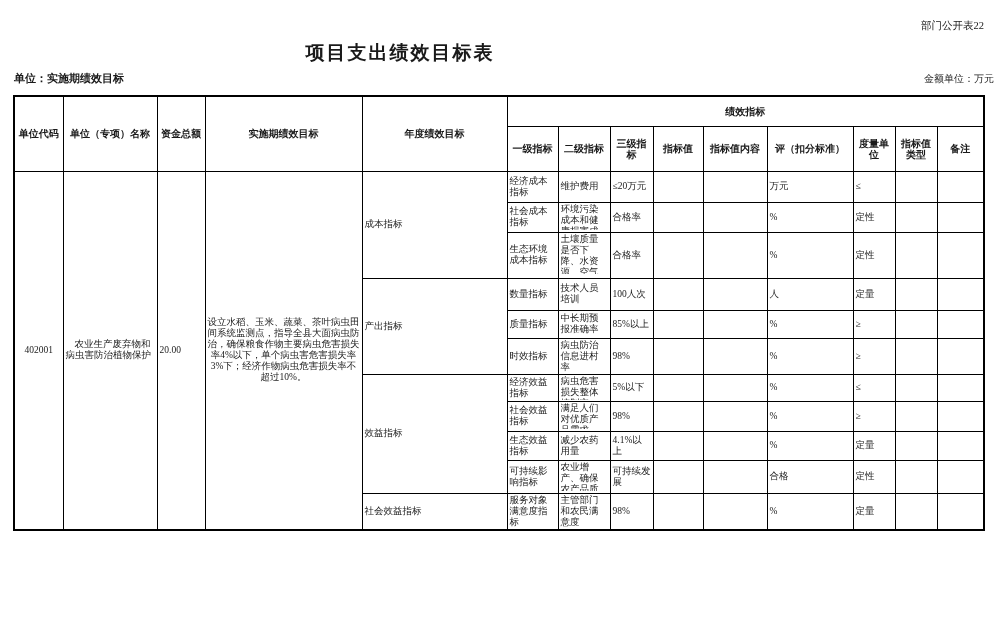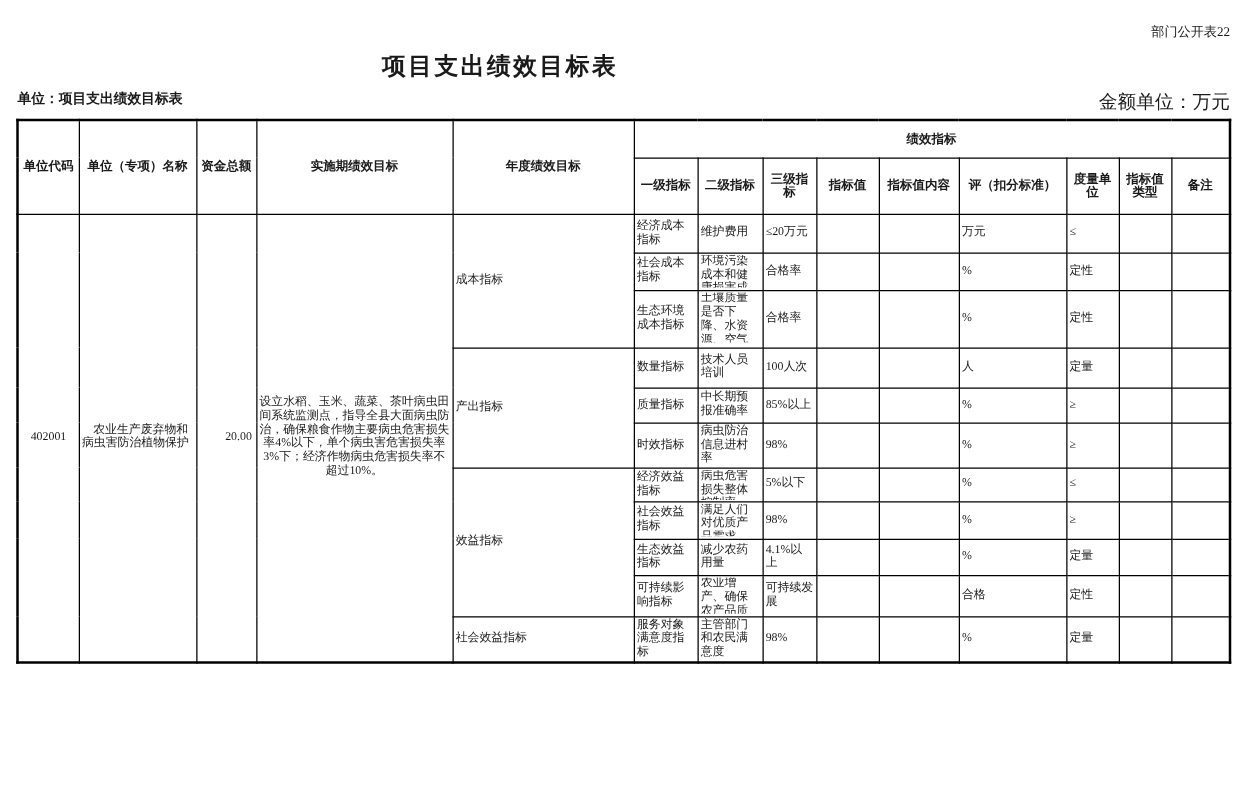--- a/index.html
+++ b/index.html
@@ -7,49 +7,49 @@
   body {
     width:1000px; height:635px; position:relative; overflow:hidden;
     font-family:"Liberation Serif","DejaVu Serif",serif; color:#1a1a1a;
   }
   .corner-label { position:absolute; top:19px; right:16px; font-size:10.5px;margin-left:20px; }
   .doc-title {
     position:absolute; top:40px; left:0; width:800px; text-align:center;
     font-size:19px; font-weight:bold; letter-spacing:2px;
   }
   .unit-label { position:absolute; top:71px; left:14px; font-size:11px; font-weight:bold; }
-  .amount-label { position:absolute; top:72px; right:16px; font-size:15px; }
+  .amount-label { position:absolute; top:72px; right:6px; font-size:10px; }
 
   table.perf {
     position:absolute; left:13px; top:95px; width:971px;
     border-collapse:collapse; table-layout:fixed;
     border:2px solid #000;
   }
   .perf th, .perf td {
     border:1px solid #000;
     font-size:9.5px; line-height:11px;
     padding:1px 2px;
     overflow:hidden; word-break:break-all;
     vertical-align:middle;
   }
   .perf th { font-weight:bold; text-align:center; font-size:10px; }
   .perf td { text-align:left; }
   td.c-code { text-align:center; }
-  td.c-funds { text-align:right; padding-right:3px; }
+  td.c-funds { padding-right:3px; }
   td.c-name div { text-indent:9px; }
   td.c-impl div { text-align:center; }
   td.vt { vertical-align:top; }
   .clip { overflow:hidden; }
 </style>
 </head>
 <body>
 
 <div class="corner-label">部门公开表22</div>
 <div class="doc-title">项目支出绩效目标表</div>
-<div class="unit-label">单位：项目支出绩效目标表</div>
+<div class="unit-label">单位：实施期绩效目标</div>
 <div class="amount-label">金额单位：万元</div>
 
 <table class="perf">
   <colgroup>
     <col style="width:49px">
       <col style="width:94px">
       <col style="width:48px">
       <col style="width:157px">
     <col style="width:145px">
       <col style="width:51px">

